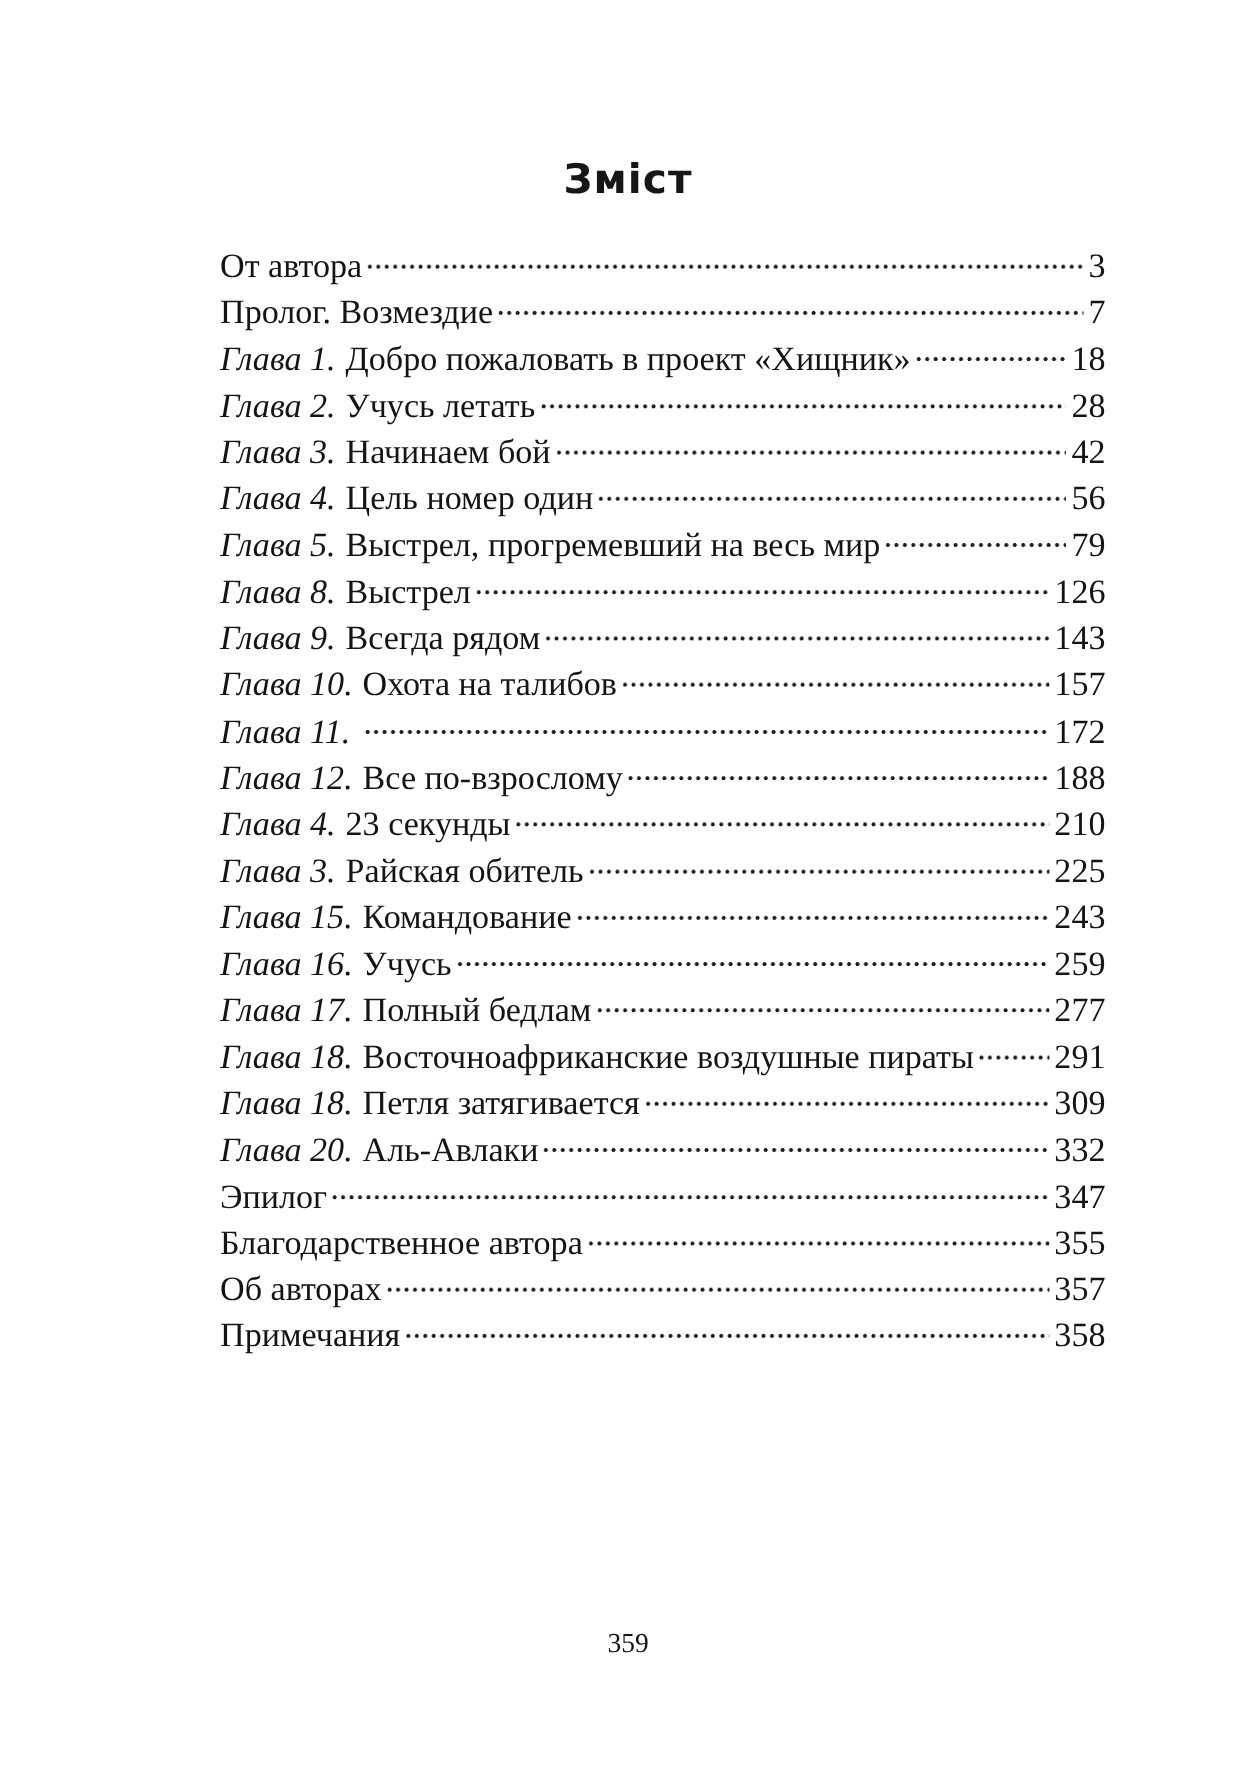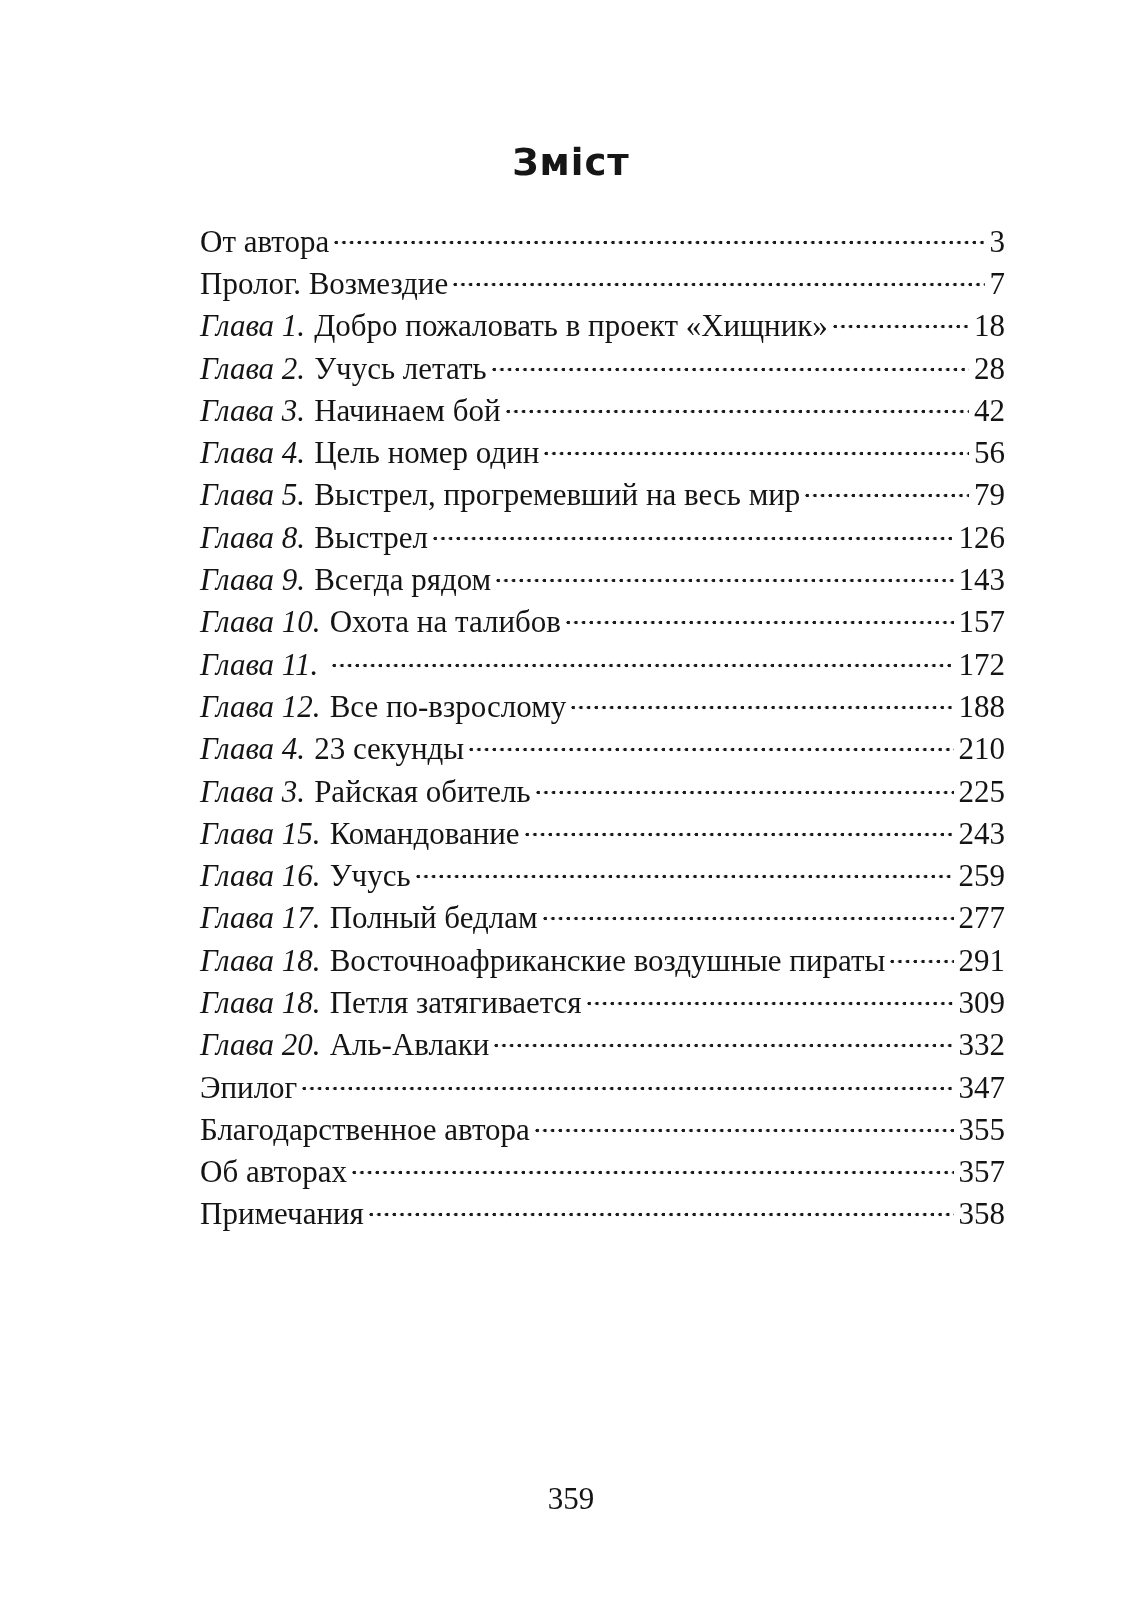--- a/index.html
+++ b/index.html
@@ -65,21 +65,21 @@
   .pagenum {
     flex: 0 0 auto;
     margin-left: 2px;
   }
   .footer {
     position: absolute;
     left: 0;
     right: 0;
     top: 1481px;
     text-align: center;
-    font-size: 31px;
+    font-size: 25px;
     color: #141414;
   }
 </style>
 </head>
 <body>
 
 <div class="page">
 
   <h1 class="title">Зміст</h1>
 

